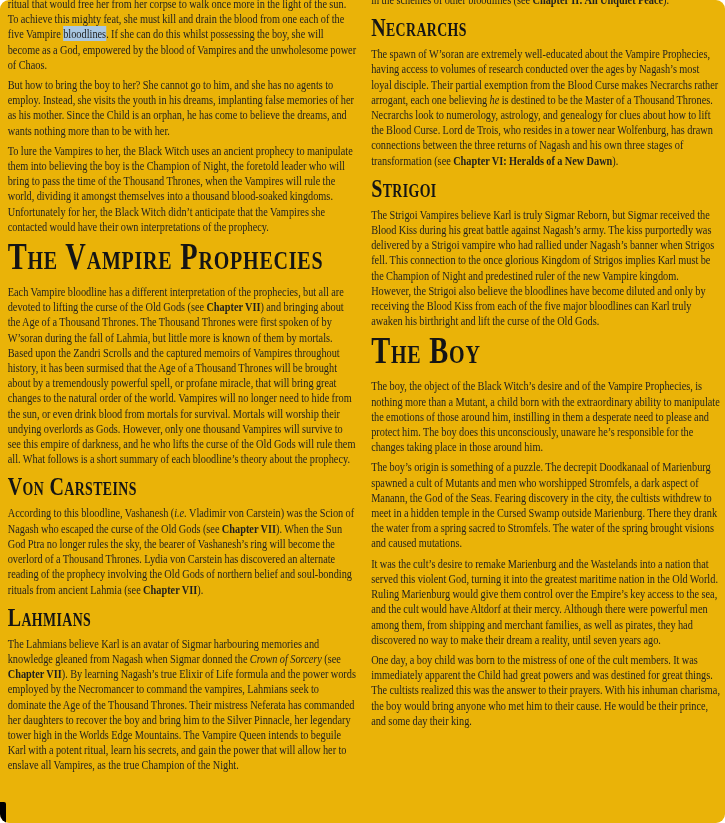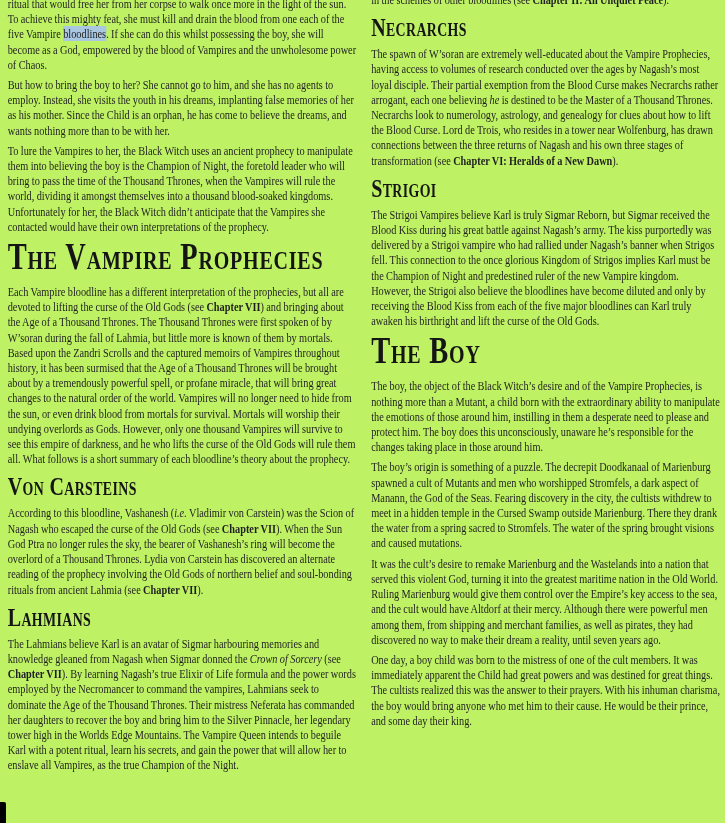--- a/index.html
+++ b/index.html
@@ -10,23 +10,24 @@
   body {
     width: 725px;
     height: 823px;
     overflow: hidden;
   }
   .page {
     position: relative;
     width: 725px;
     height: 823px;
     overflow: hidden;
-    background: #bef264;
+    background: #eab308;
     font-family: "Liberation Serif", "DejaVu Serif", serif;
     color: #1f1f1f;
+    border-radius: 9px;
   }
   
   .scale-wrap {
     width: 941px;
     transform: scaleX(0.77);
     transform-origin: 0 0;
   }
   .columns {
     display: flex;
     padding-left: 10px;

